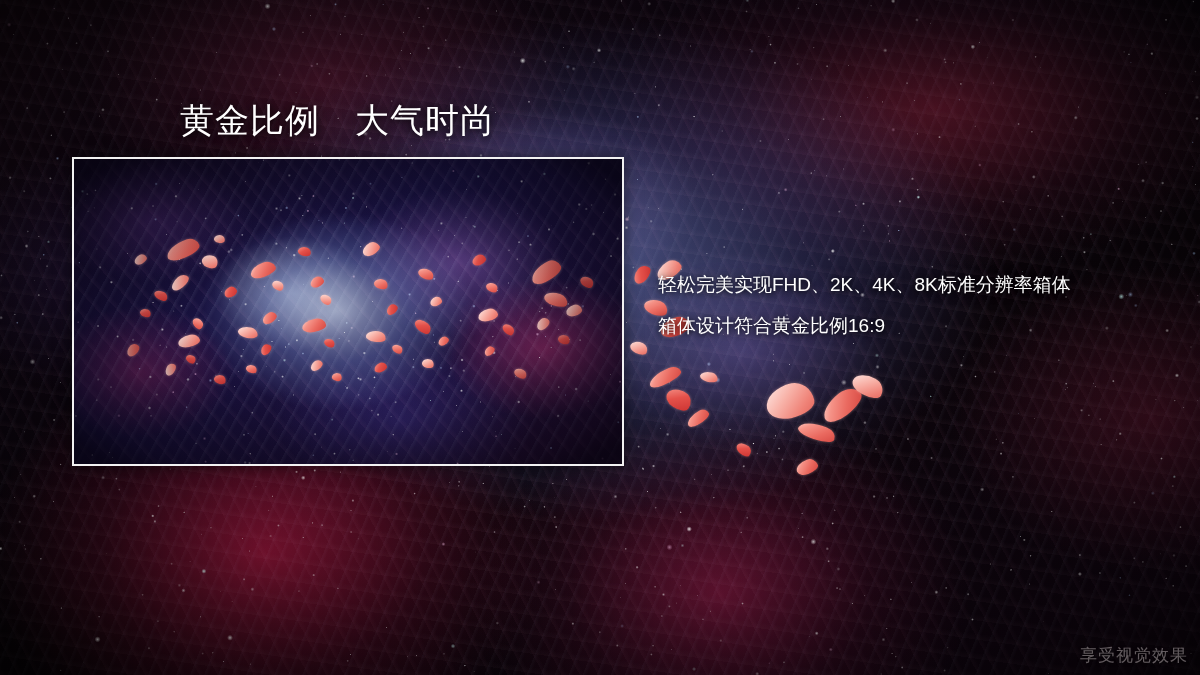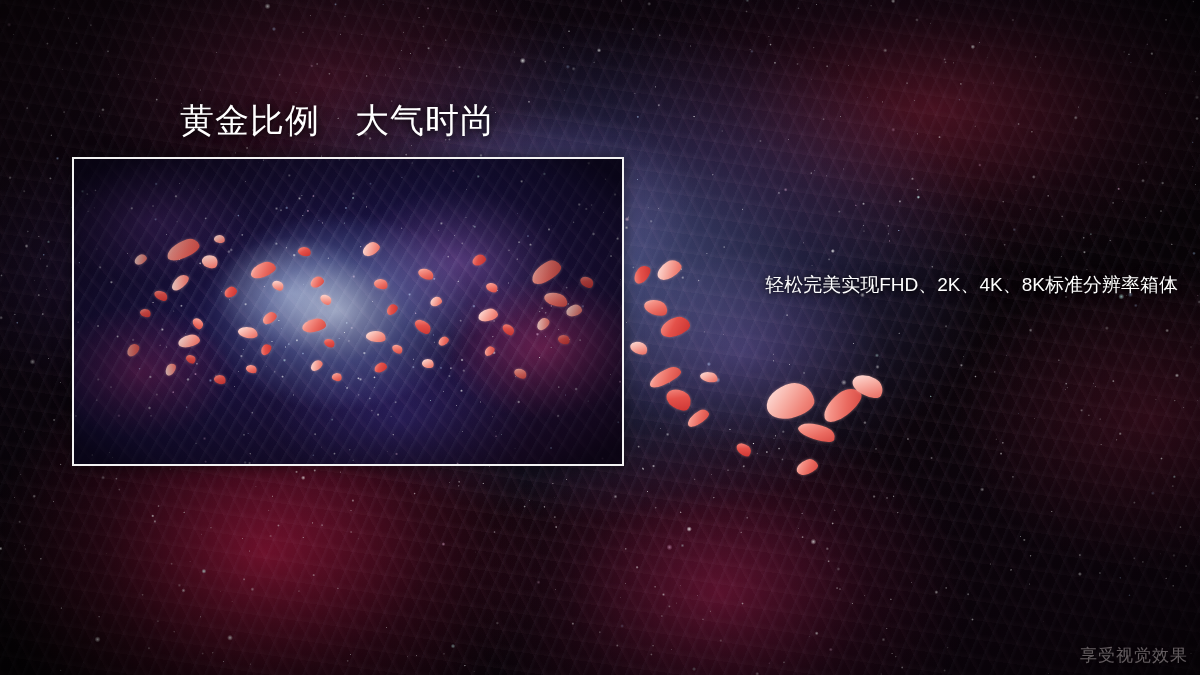--- a/index.html
+++ b/index.html
@@ -88,21 +88,21 @@
   .petal.long{border-radius:70% 30% 65% 35% / 70% 55% 45% 30%;}
 
   
   #title{
     position:absolute;left:180px;top:101px;
     font-size:34px;line-height:38px;color:#ffffff;letter-spacing:1px;
     text-shadow:0 1px 6px rgba(0,0,0,.75),0 0 16px rgba(0,0,0,.5);
     white-space:nowrap;
   }
   #body-text{
-    position:absolute;left:658px;top:264px;width:520px;text-align:right;
+    position:absolute;left:658px;top:264px;width:520px;
   }
   #body-text .bline{
     font-size:19px;line-height:41px;color:#ffffff;white-space:nowrap;
     text-shadow:0 1px 5px rgba(0,0,0,.8),0 0 12px rgba(0,0,0,.55);
   }
   #watermark{
     position:absolute;right:12px;bottom:8px;
     font-size:17px;color:rgba(226,214,218,.42);letter-spacing:1px;
     text-shadow:0 1px 3px rgba(0,0,0,.6);
   }
@@ -196,16 +196,17 @@
       <div class="petal" style="left: 820px; top: 394px; width: 44px; height: 22px; transform: rotate(-38deg);"></div>
       <div class="petal pale" style="left: 852px; top: 376px; width: 32px; height: 20px; transform: rotate(28deg);"></div>
       <div class="petal" style="left: 796px; top: 460px; width: 22px; height: 14px; transform: rotate(-20deg);"></div>
       <div class="petal deep" style="left: 736px; top: 444px; width: 16px; height: 11px; transform: rotate(40deg);"></div>
       <div class="petal deep" style="left: 632px; top: 268px; width: 20px; height: 13px; transform: rotate(-50deg);"></div>
       <div class="petal pale" style="left: 630px; top: 342px; width: 18px; height: 12px; transform: rotate(25deg);"></div>
     </div>
 
   <div id="body-text">
     <div class="bline">轻松完美实现FHD、2K、4K、8K标准分辨率箱体</div>
+    <div class="bline">箱体设计符合黄金比例16:9</div>
   </div>
 
   <div id="watermark">享受视觉效果</div>
 </div>
 
 </body></html>

